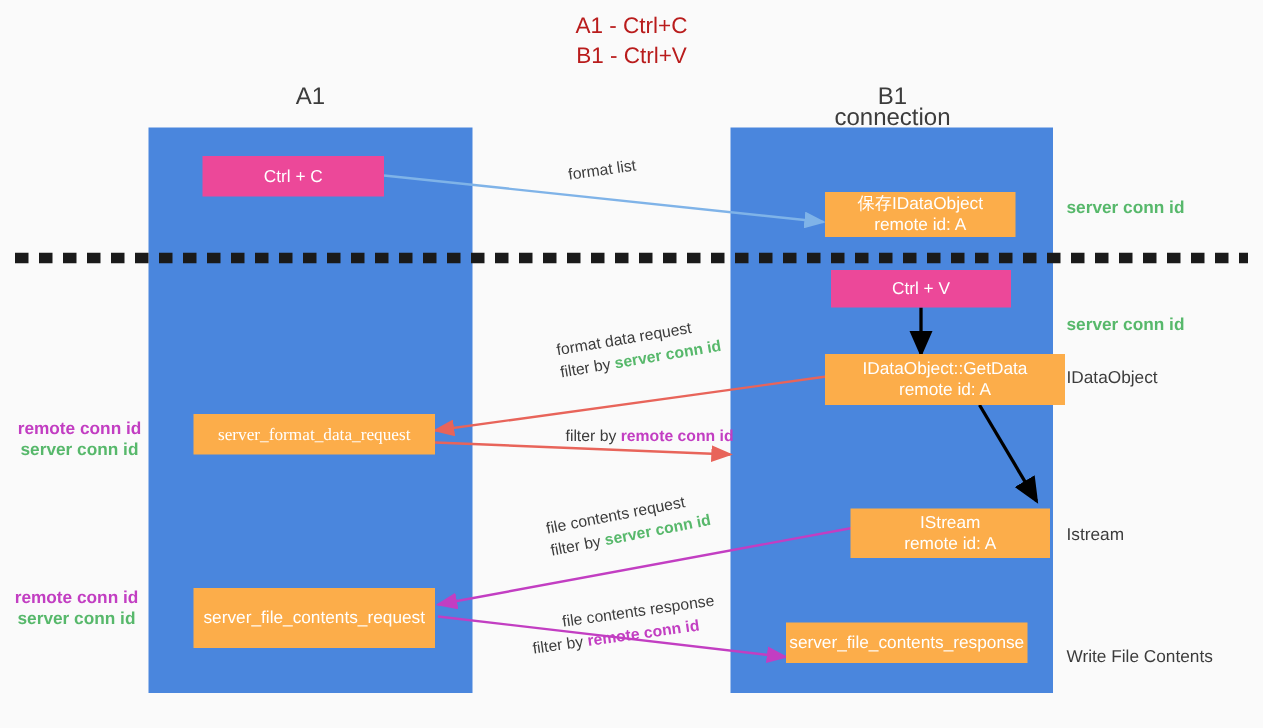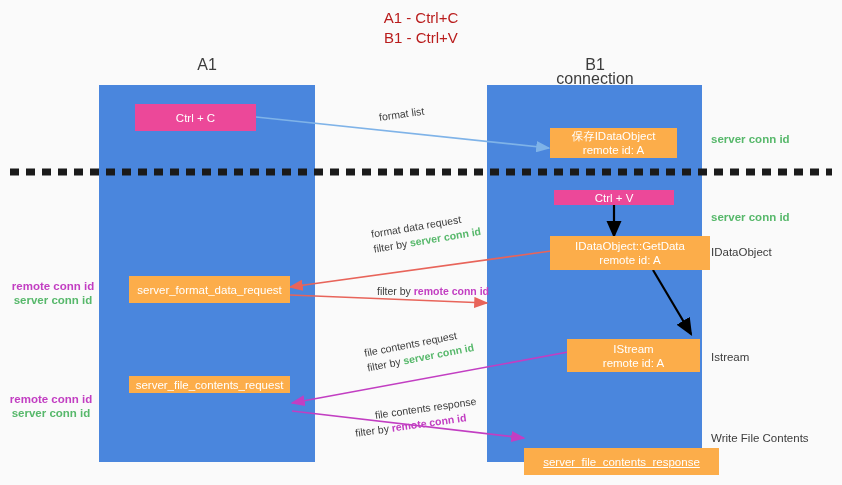--- a/index.html
+++ b/index.html
@@ -142,44 +142,44 @@
 
   <div class="abs box green" style="left:135px; top:104px; width:121px; height:27px;">
     <span>Ctrl + C</span>
   </div>
 
   <div class="abs box orange" style="left:550px; top:128px; width:127px; height:30px;">
     <span>保存IDataObject</span>
     <span>remote id: A</span>
   </div>
 
-  <div class="abs box green" style="left:554px; top:190px; width:120px; height:15px;">
+  <div class="abs box green" style="left:554px; top:180px; width:120px; height:25px;">
     <span>Ctrl + V</span>
   </div>
 
   <div class="abs box orange" style="left:550px; top:236px; width:160px; height:34px;">
     <span>IDataObject::GetData</span>
     <span>remote id: A</span>
   </div>
 
-  <div class="abs box orange" style="left:129px; top:276px; width:161px; height:27px;">
+  <div class="abs box orange" style="left:129px; top:276px; width:161px; height:27px;font-family:Liberation Serif, serif;">
     <span>server_format_data_request</span>
   </div>
 
 
   <div class="abs box orange" style="left:567px; top:339px; width:133px; height:33px;">
     <span>IStream</span>
     <span>remote id: A</span>
   </div>
 
-  <div class="abs box orange" style="left:129px; top:376px; width:161px; height:17px;">
+  <div class="abs box orange" style="left:129px; top:392px; width:161px; height:40px;">
     <span>server_file_contents_request</span>
   </div>
 
-  <div class="abs box orange" style="left:524px; top:448px; width:195px; height:27px;text-decoration:underline;">
+  <div class="abs box orange" style="left:524px; top:415px; width:161px; height:27px;">
     <span>server_file_contents_response</span>
   </div>
 
   <div class="abs edge-label rot-c" style="left:378px; top:110px;">
     <span>format list</span>
   </div>
 
   <div class="abs edge-label rot-a" style="left:370px; top:227px;">
     <div>format data request</div>
     <div>

